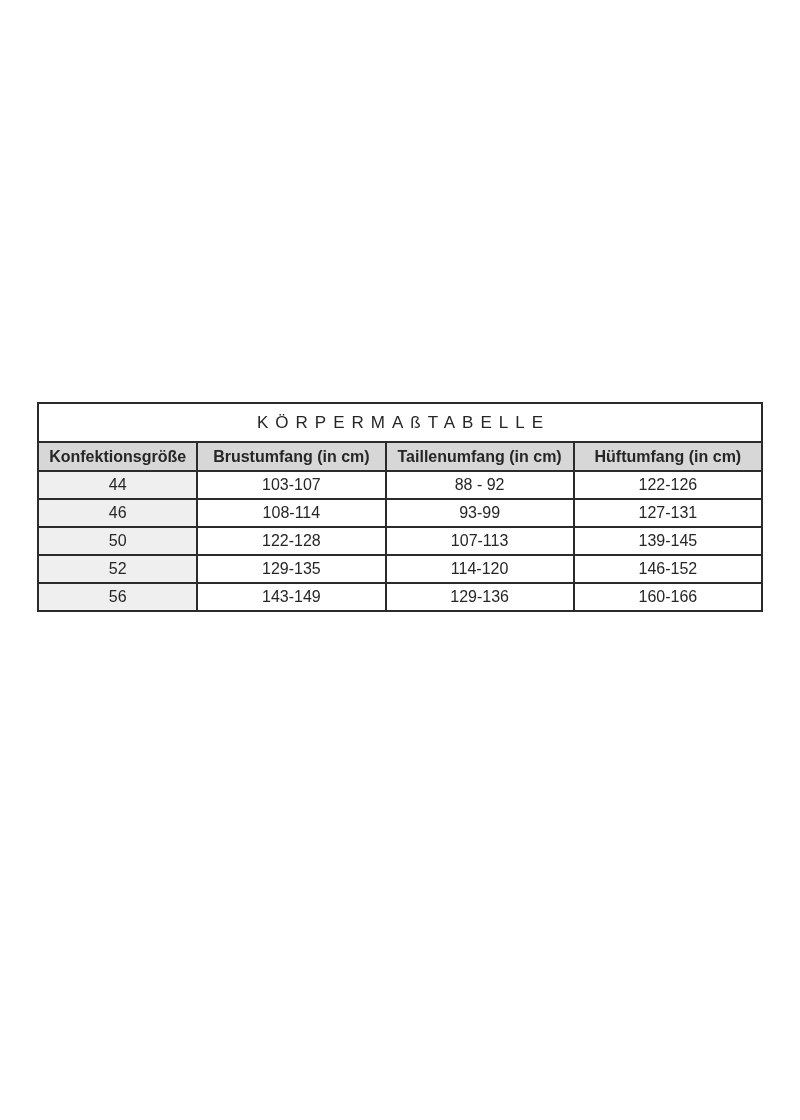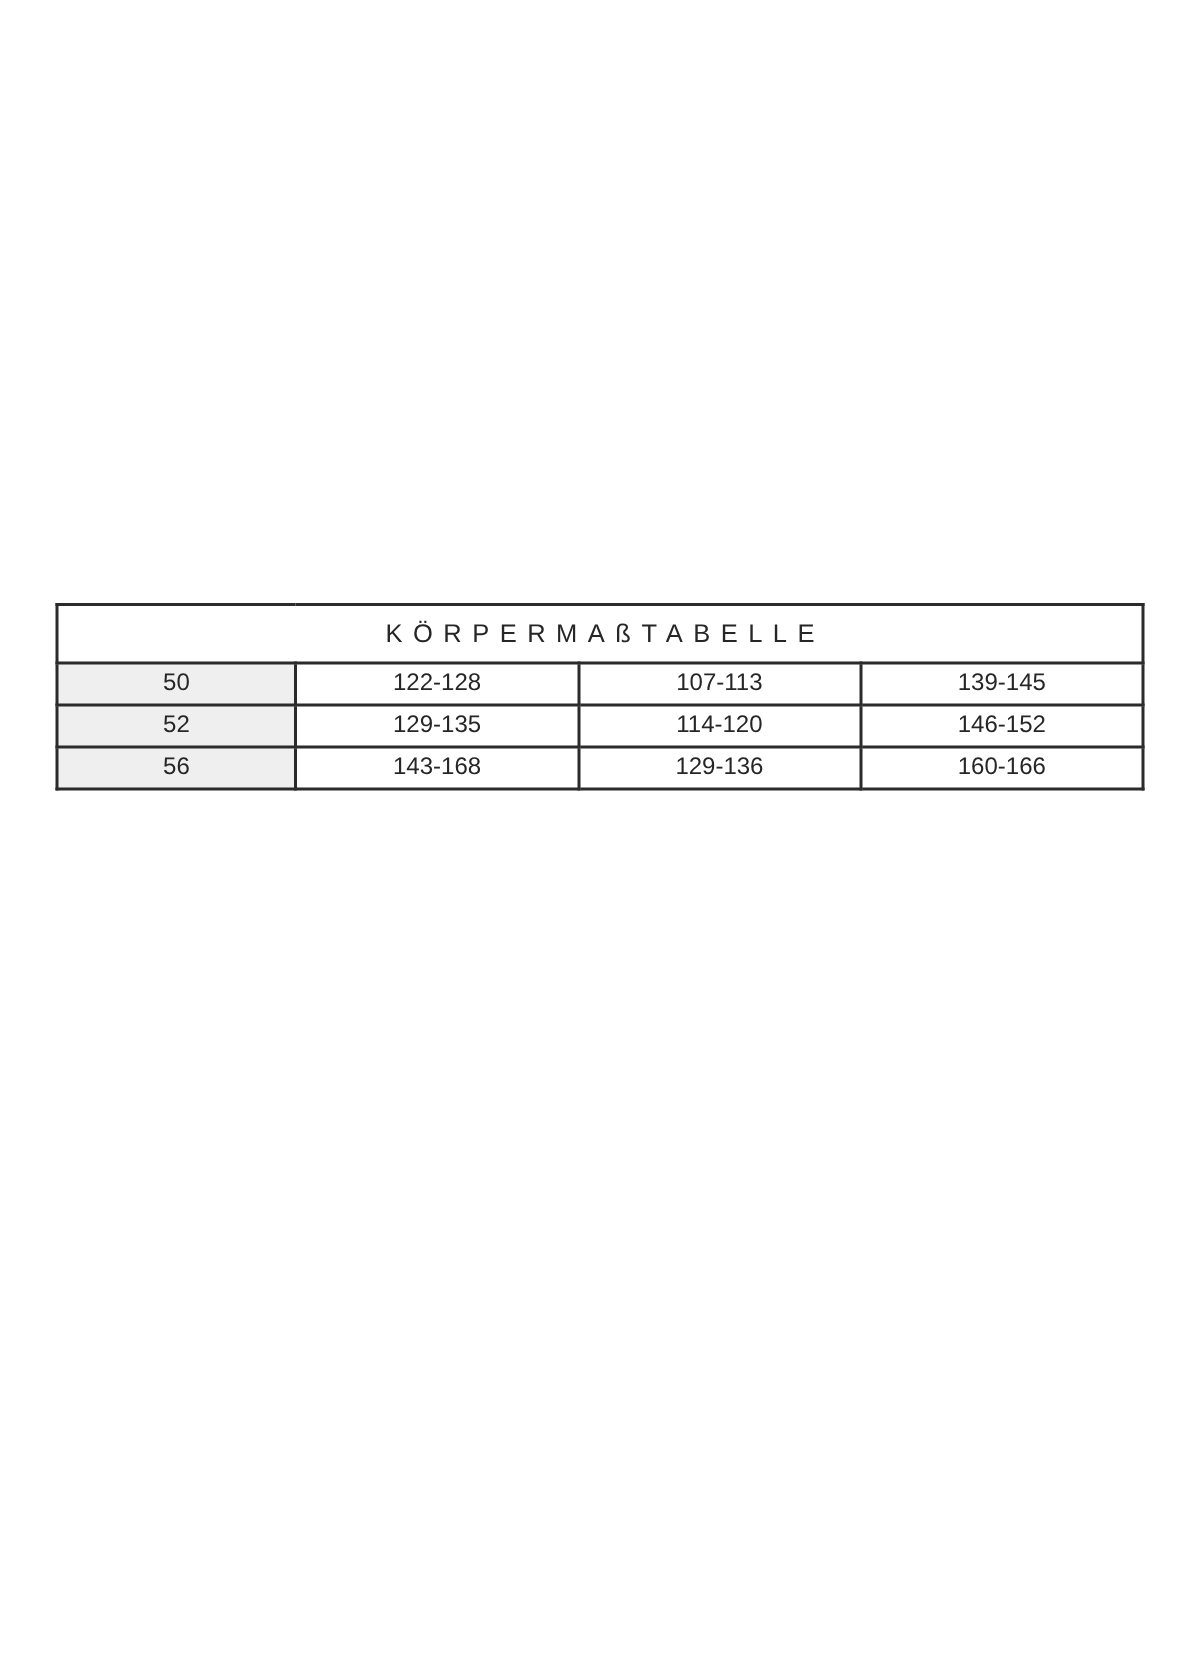--- a/index.html
+++ b/index.html
@@ -67,35 +67,53 @@
     <colgroup>
       <col style="width:22%">
       <col style="width:26%">
       <col style="width:26%">
       <col style="width:26%">
     </colgroup>
     <thead>
       <tr class="title-row">
         <th colspan="4">KÖRPERMAßTABELLE</th>
       </tr>
+      <tr class="header-row">
+        <th>Konfektionsgröße</th>
+        <th>Brustumfang (in cm)</th>
+        <th>Taillenumfang (in cm)</th>
+        <th>Hüftumfang (in cm)</th>
+      </tr>
     </thead>
     <tbody id="table-body">
+        <tr>
+          <td class="size-cell">44</td>
+          <td>103-107</td>
+          <td>88 - 92</td>
+          <td>122-126</td>
+        </tr>
+        <tr>
+          <td class="size-cell">46</td>
+          <td>108-114</td>
+          <td>93-99</td>
+          <td>127-131</td>
+        </tr>
         <tr>
           <td class="size-cell">50</td>
           <td>122-128</td>
           <td>107-113</td>
           <td>139-145</td>
         </tr>
         <tr>
           <td class="size-cell">52</td>
           <td>129-135</td>
           <td>114-120</td>
           <td>146-152</td>
         </tr>
         <tr>
           <td class="size-cell">56</td>
-          <td>143-168</td>
+          <td>143-149</td>
           <td>129-136</td>
           <td>160-166</td>
         </tr>
       </tbody>
   </table>
 </div>
 
 </body></html>

